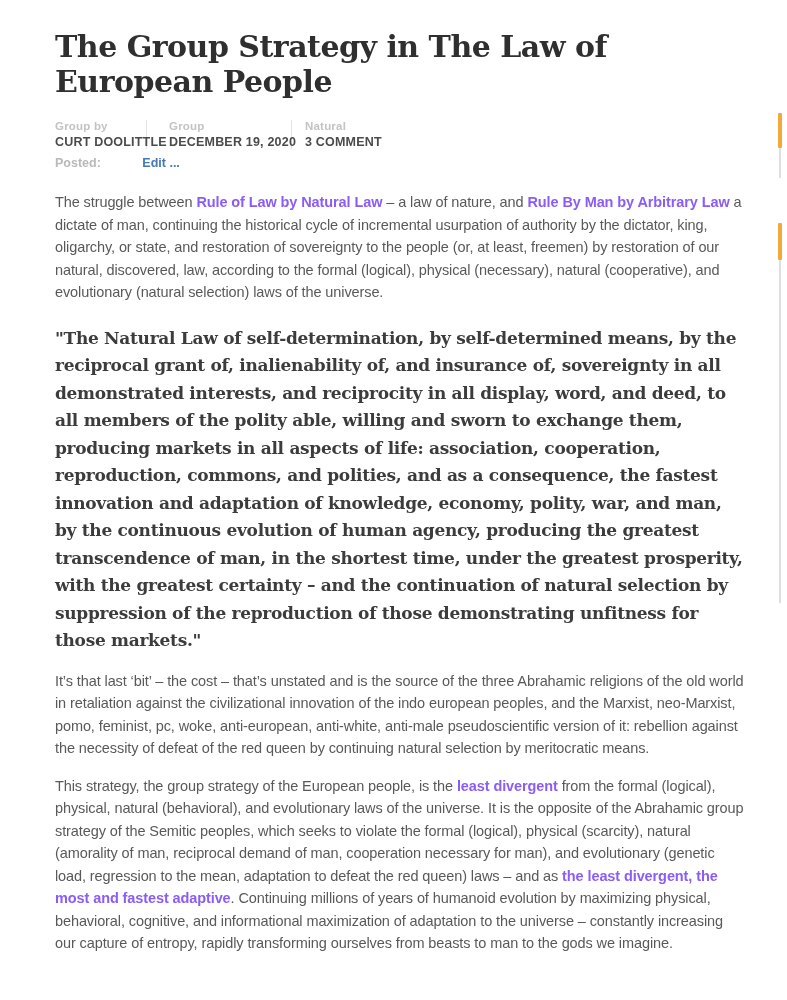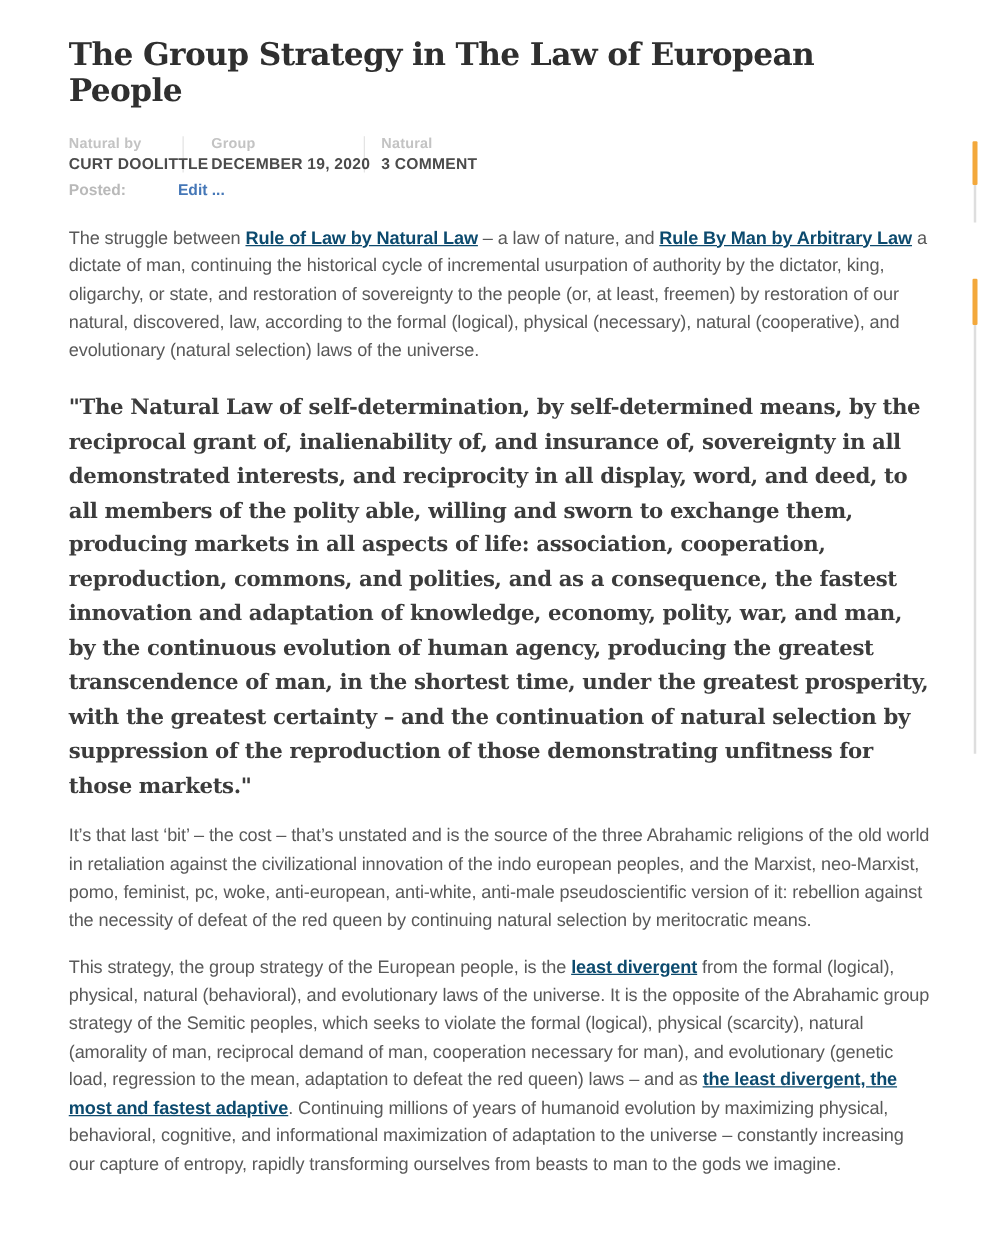--- a/index.html
+++ b/index.html
@@ -15,21 +15,21 @@
     font-family: "Liberation Sans", "DejaVu Sans", sans-serif;
   }
   .content {
     padding: 30px 42px 0 55px;
     width: 690px;
     box-sizing: content-box;
   }
   h1.article-title {
     font-family: "DejaVu Serif", "Liberation Serif", serif;
     font-weight: 700;
-    font-size: 25px;
+    font-size: 30px;
     line-height: 1.15;
     letter-spacing: -0.5px;
     color: #2f2f2f;
     margin: 0 0 21px 0;
   }
   .meta-row {
     display: flex;
     align-items: stretch;
     margin: 0 0 7px 0;
   }
@@ -70,23 +70,22 @@
     margin-left: 38px;
   }
   p.body-para {
     font-size: 14.5px;
     line-height: 22.5px;
     color: #595959;
     letter-spacing: -0.1px;
     margin: 0 0 15px 0;
   }
   p.body-para strong {
-    color: #0c4a6e;
+    color: #8b5cf6;
     font-weight: 700;
-    text-decoration: underline;
   }
   blockquote.pull-quote {
     font-family: "DejaVu Serif", "Liberation Serif", serif;
     font-weight: 700;
     font-size: 17px;
     line-height: 27.5px;
     letter-spacing: -0.3px;
     color: #3c3c3c;
     margin: 21px 0 15px 0;
     padding: 0;
@@ -119,21 +118,21 @@
 </style>
 </head>
 <body>
 
 <div class="content">
 
   <h1 class="article-title">The Group Strategy in The Law of European People</h1>
 
   <div class="meta-row">
     <div class="meta-col col-posted">
-      <div class="meta-label">Natural by</div>
+      <div class="meta-label">Group by</div>
       <div class="meta-value">CURT DOOLITTLE</div>
     </div>
     <div class="meta-col col-date">
       <div class="meta-label">Group</div>
       <div class="meta-value">DECEMBER 19, 2020</div>
     </div>
     <div class="meta-col col-comments">
       <div class="meta-label">Natural</div>
       <div class="meta-value">3 COMMENT</div>
     </div>

